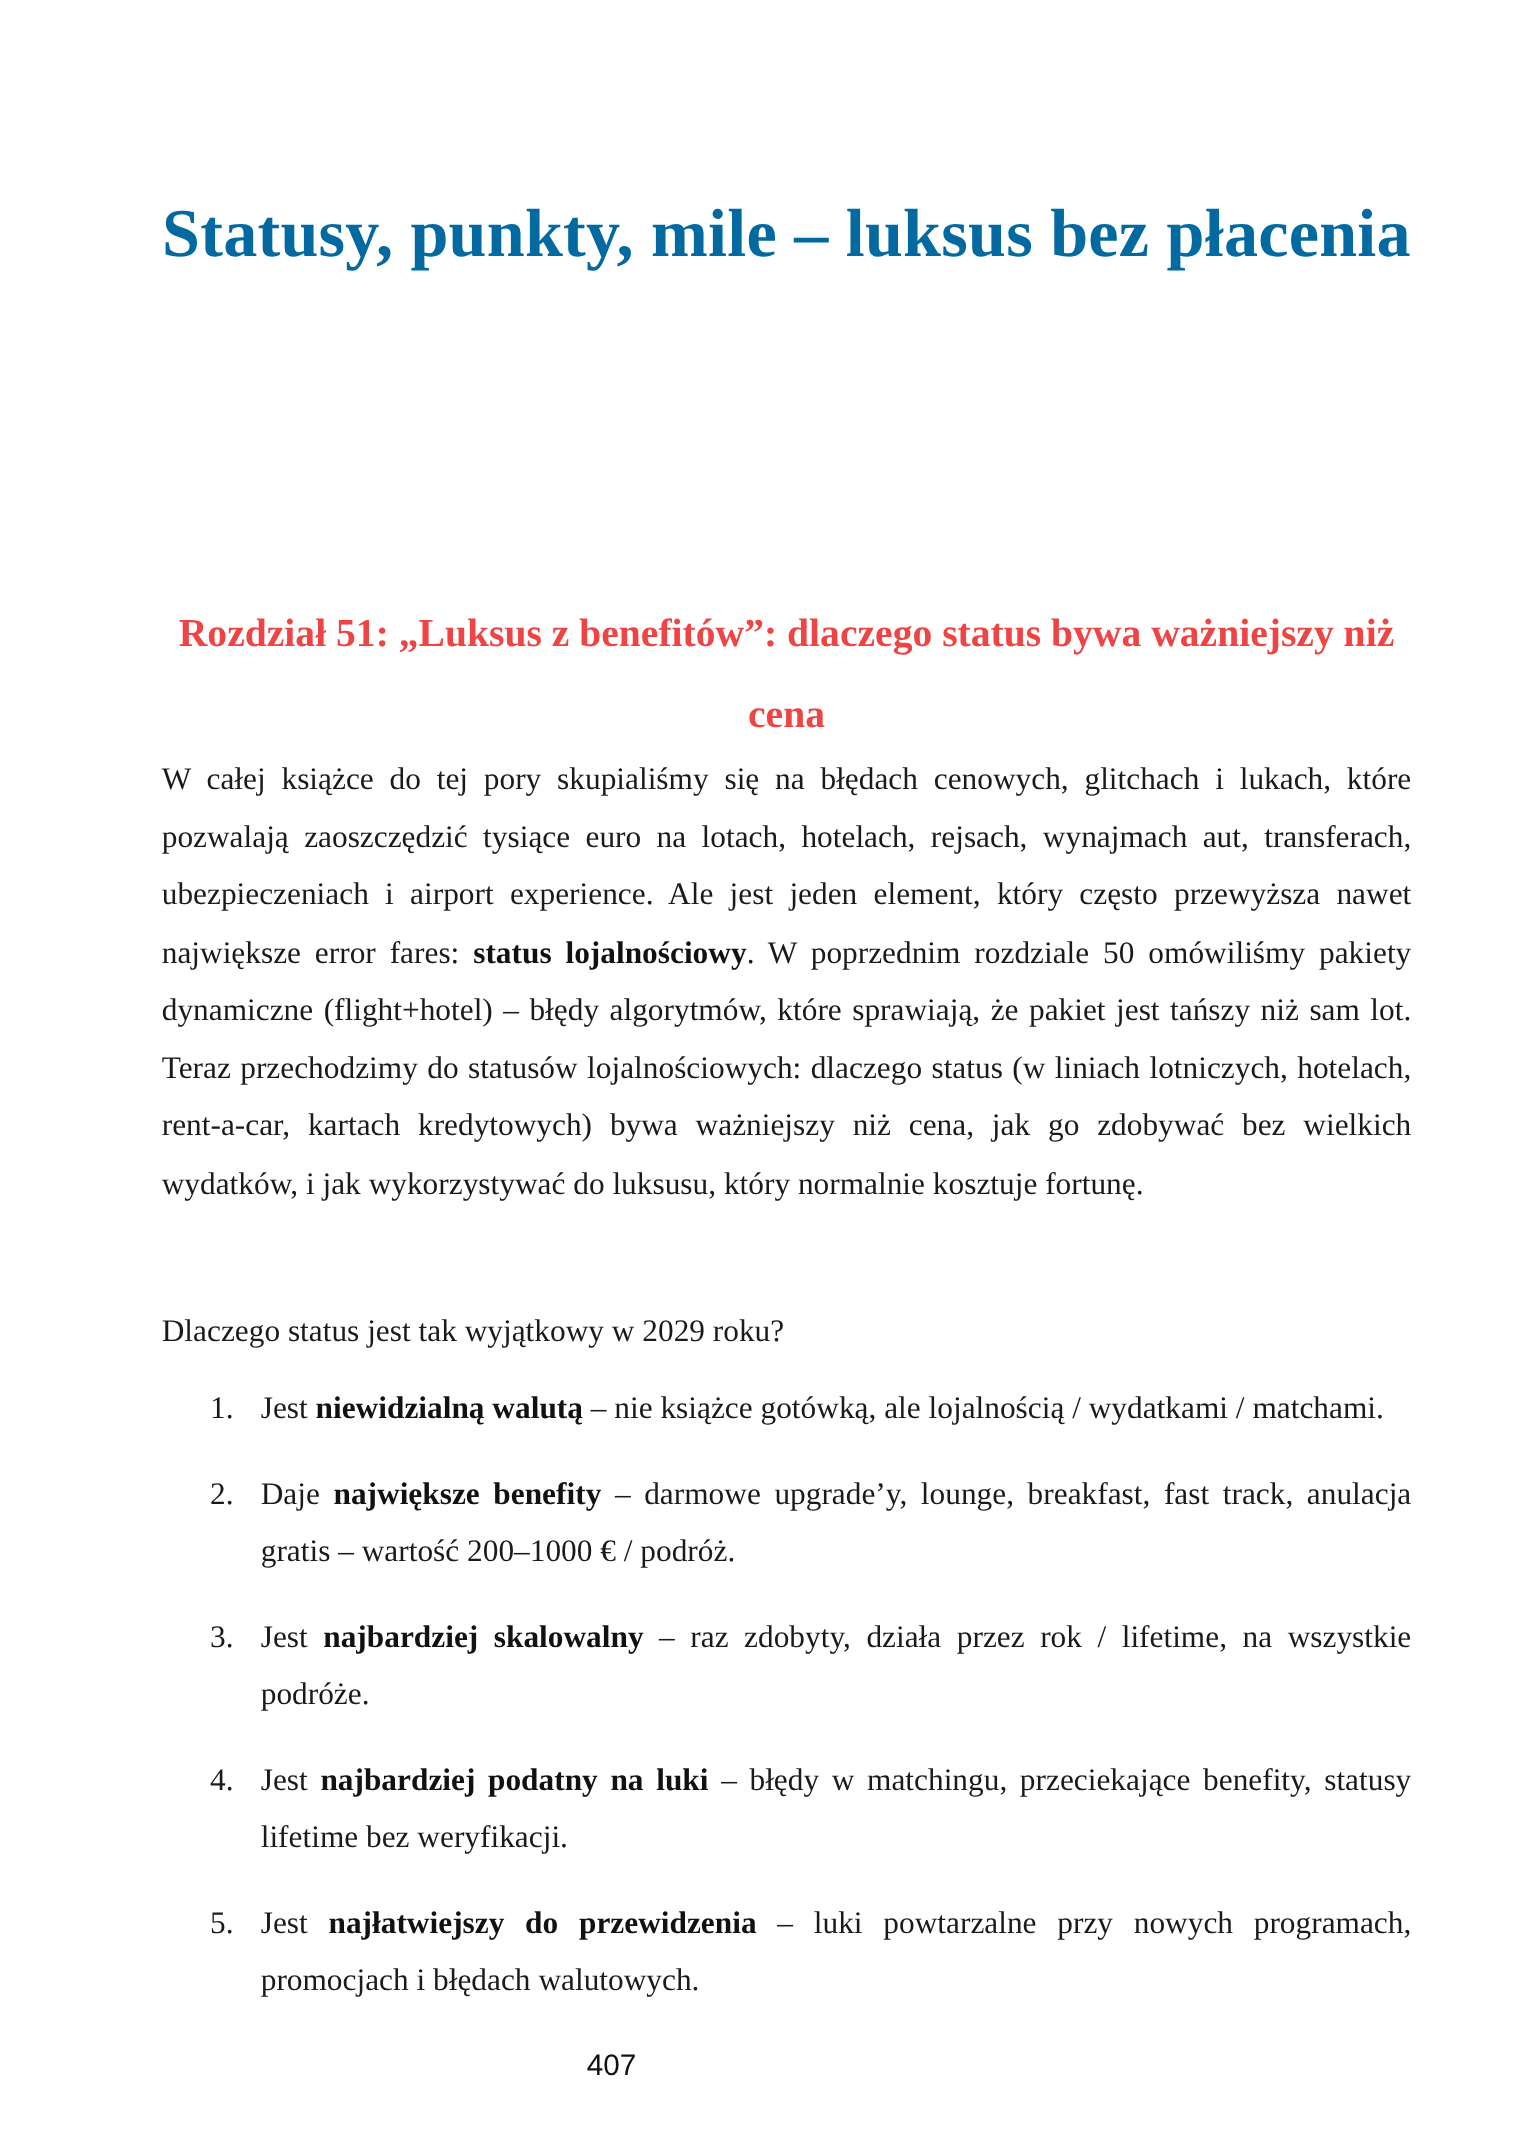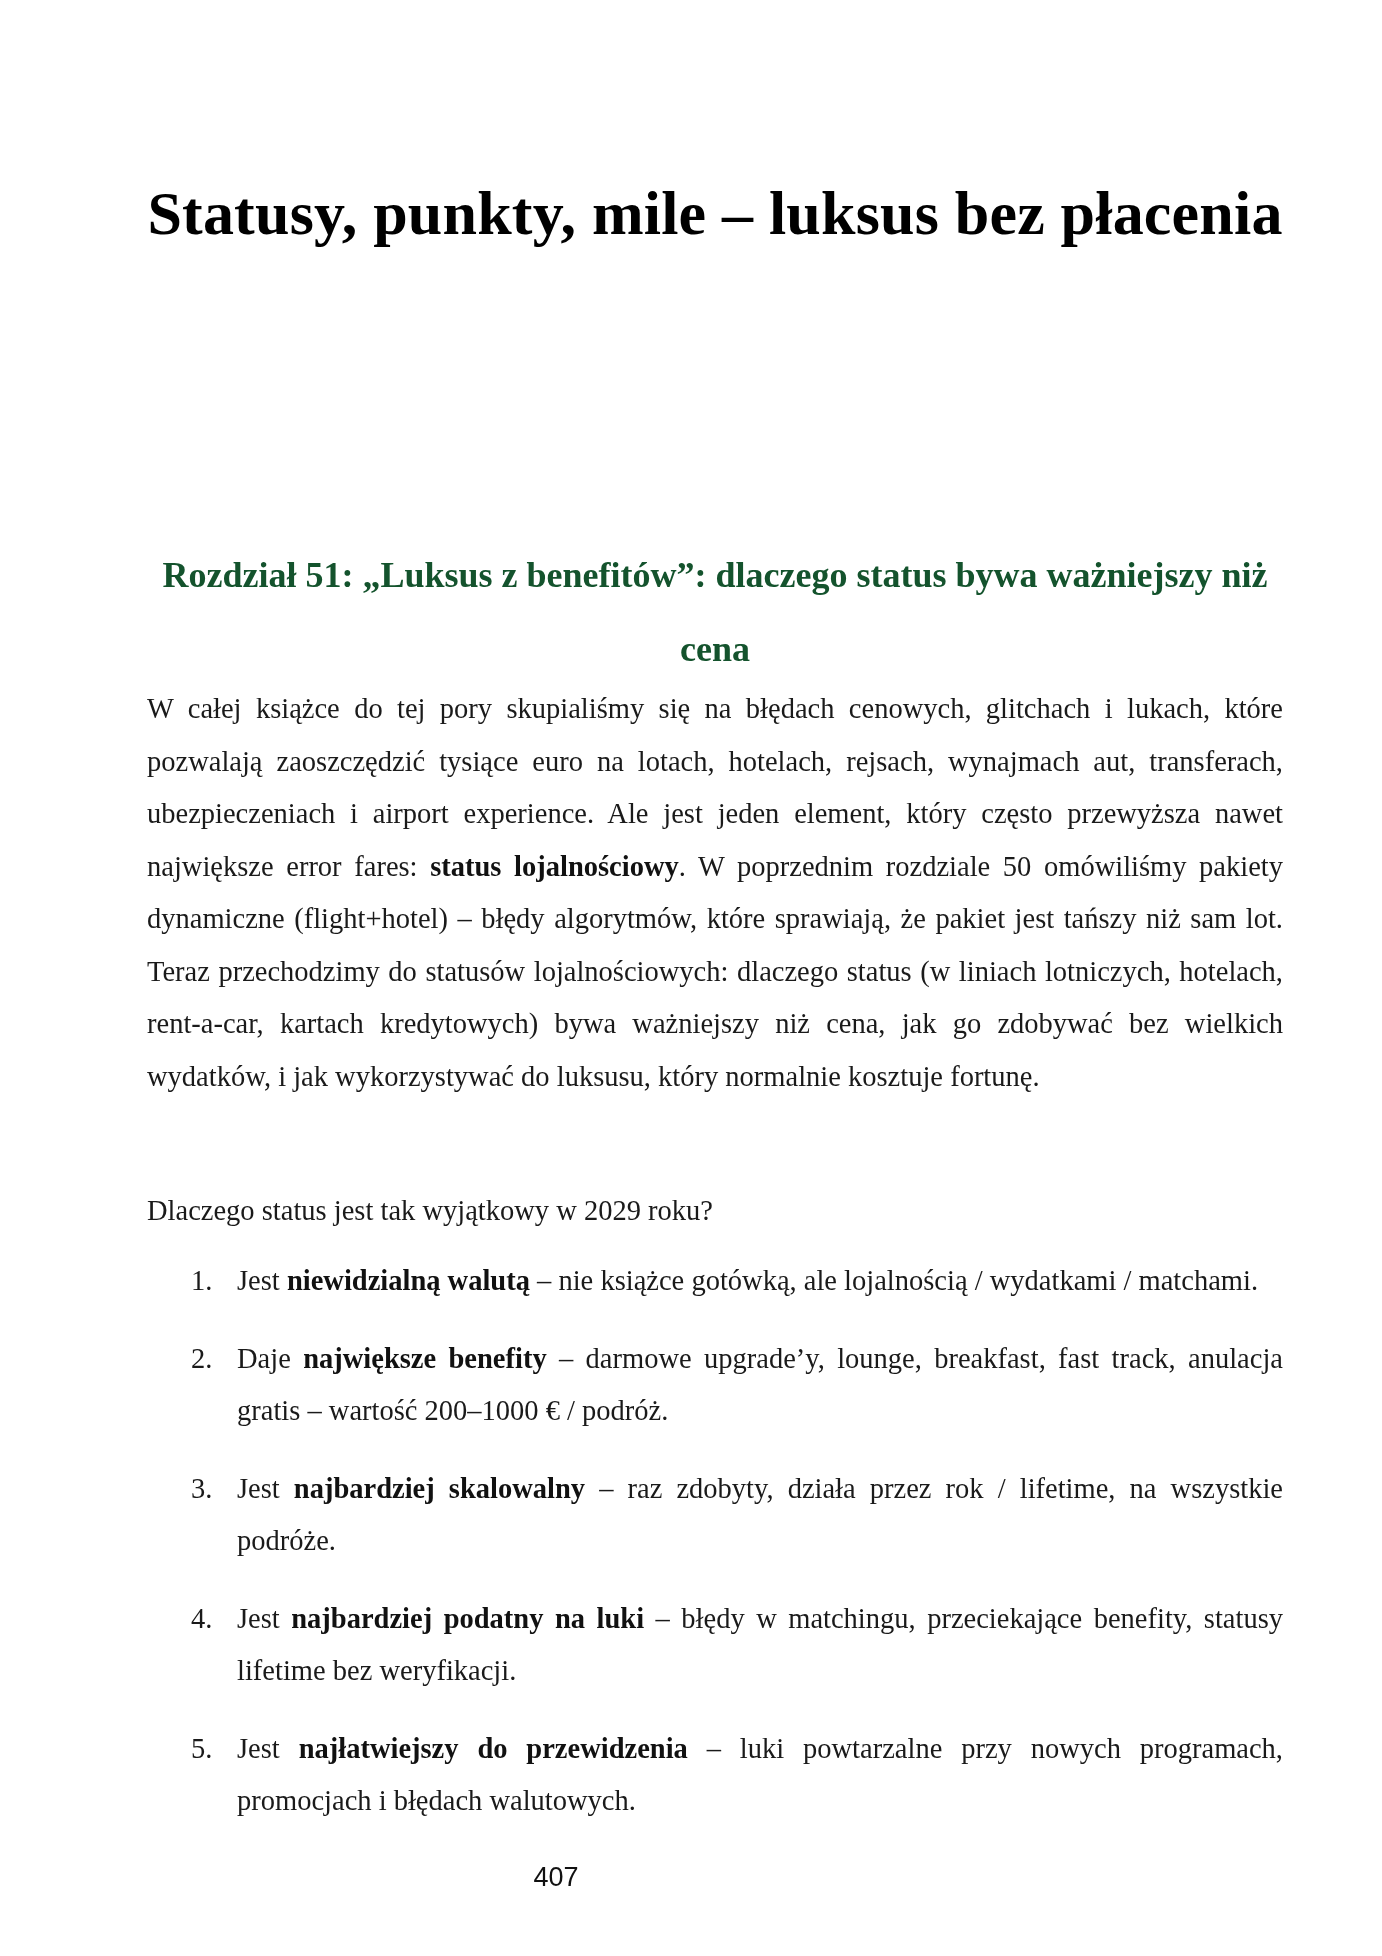--- a/index.html
+++ b/index.html
@@ -23,34 +23,34 @@
     }
     .part-title {
       position: absolute;
       top: 152px;
       left: 0;
       width: 1136px;
       text-align: center;
       font-weight: bold;
       font-size: 62px;
       line-height: 122px;
-      color: #000000;
+      color: #0369a1;
       margin: 0;
       letter-spacing: 0.2px;
     }
     .chapter-title {
       position: absolute;
       top: 538px;
       left: 0;
       width: 1136px;
       text-align: center;
       font-weight: bold;
       font-size: 36px;
       line-height: 74px;
-      color: #14532d;
+      color: #ef4444;
       margin: 0;
     }
     .body-text {
       position: absolute;
       top: 683px;
       left: 0;
       width: 1136px;
       font-size: 28.5px;
       line-height: 52.5px;
       text-align: justify;

